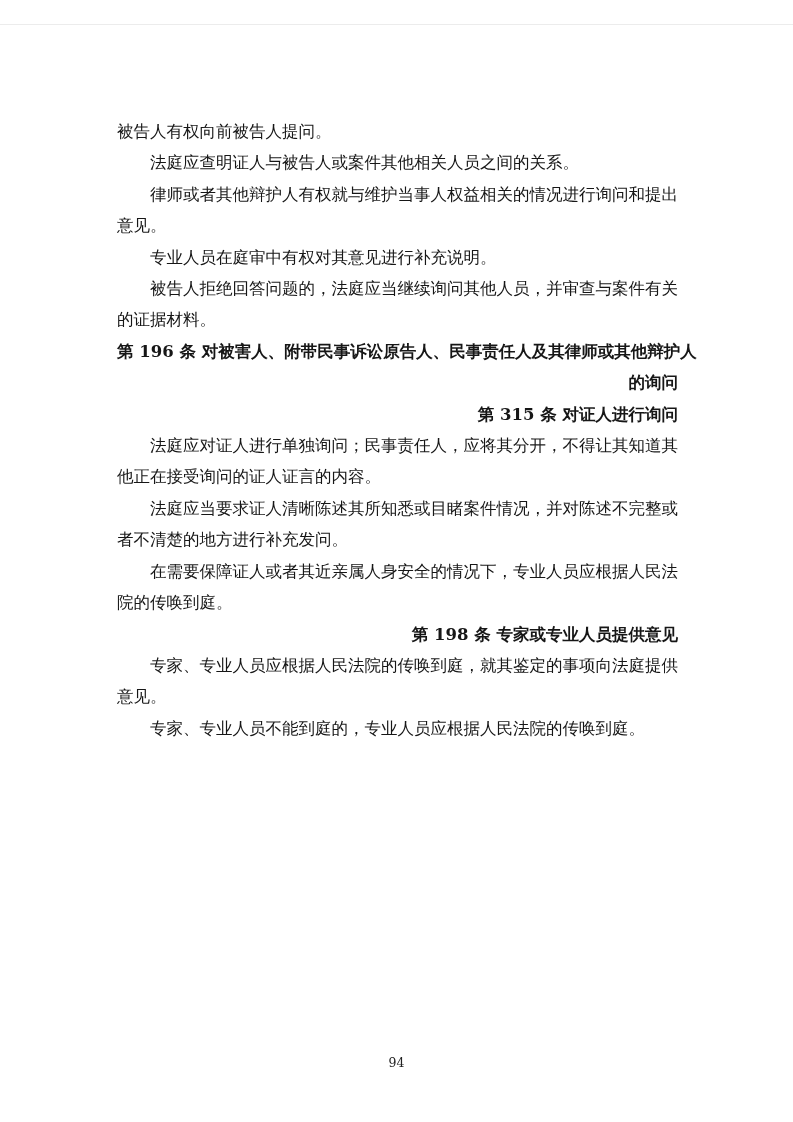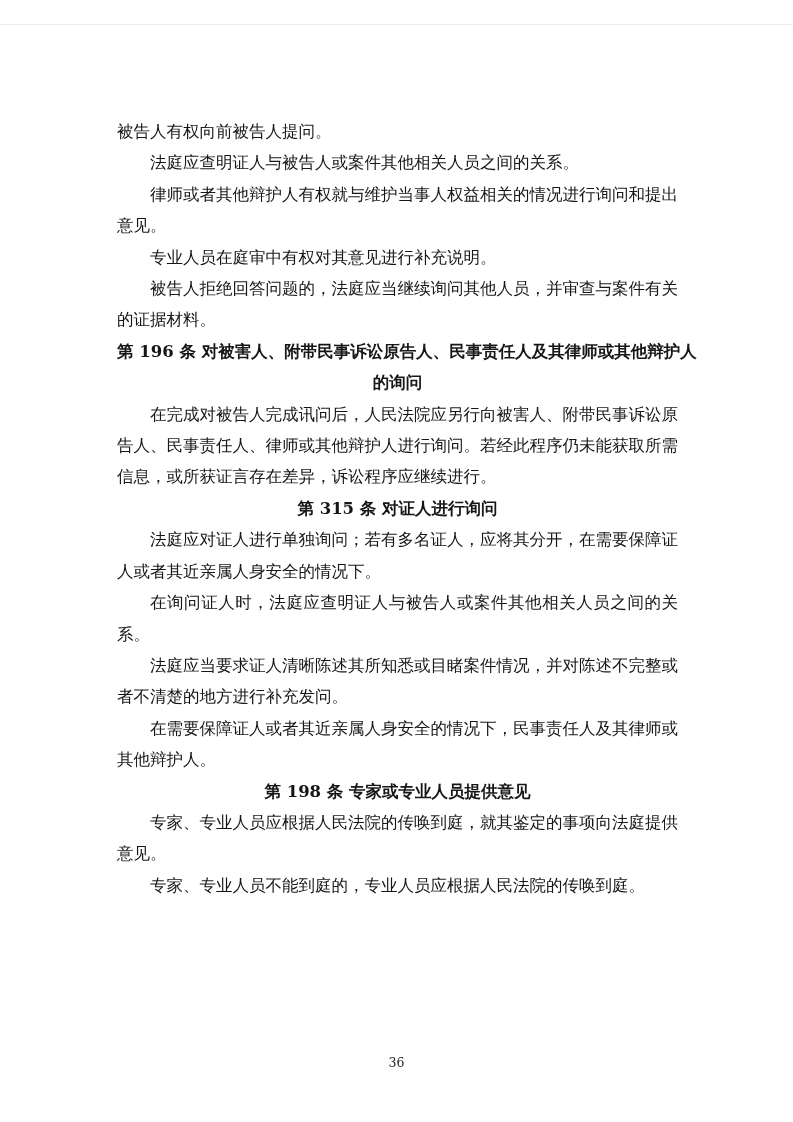--- a/index.html
+++ b/index.html
@@ -36,20 +36,21 @@
   }
   .heading {
     margin: 0;
     font-size: 16.5px;
     font-weight: bold;
     line-height: 31.4px;
     text-align: center;
   }
   .heading-line {
     white-space: nowrap;
+    text-align: right;
   }
   .page-footer {
     position: absolute;
     left: 0;
     top: 1029px;
     width: 793px;
     text-align: center;
     font-size: 12.5px;
     line-height: 18px;
     color: #222222;
@@ -64,32 +65,30 @@
 
   <p class="para">被告人有权向前被告人提问。</p>
       <p class="para indent">法庭应查明证人与被告人或案件其他相关人员之间的关系。</p>
       <p class="para indent">律师或者其他辩护人有权就与维护当事人权益相关的情况进行询问和提出意见。</p>
       <p class="para indent">专业人员在庭审中有权对其意见进行补充说明。</p>
       <p class="para indent">被告人拒绝回答问题的，法庭应当继续询问其他人员，并审查与案件有关的证据材料。</p>
       <h2 class="heading">
         <div class="heading-line">第 196 条  对被害人、附带民事诉讼原告人、民事责任人及其律师或其他辩护人</div>
         <div class="heading-line">的询问</div>
       </h2>
-      <p class="para indent">在完成对被告人完成讯问后，人民法院应另行向被害人、附带民事诉讼原告人、民事责任人、律师或其他辩护人进行询问。若经此程序仍未能获取所需信息，或所获证言存在差异，诉讼程序应继续进行。</p>
       <h2 class="heading">
         <div class="heading-line">第 315 条  对证人进行询问</div>
       </h2>
-      <p class="para indent">法庭应对证人进行单独询问；若有多名证人，应将其分开，在需要保障证人或者其近亲属人身安全的情况下。</p>
-      <p class="para indent">在询问证人时，法庭应查明证人与被告人或案件其他相关人员之间的关系。</p>
+      <p class="para indent">法庭应对证人进行单独询问；民事责任人，应将其分开，不得让其知道其他正在接受询问的证人证言的内容。</p>
       <p class="para indent">法庭应当要求证人清晰陈述其所知悉或目睹案件情况，并对陈述不完整或者不清楚的地方进行补充发问。</p>
-      <p class="para indent">在需要保障证人或者其近亲属人身安全的情况下，民事责任人及其律师或其他辩护人。</p>
+      <p class="para indent">在需要保障证人或者其近亲属人身安全的情况下，专业人员应根据人民法院的传唤到庭。</p>
       <h2 class="heading">
         <div class="heading-line">第 198 条  专家或专业人员提供意见</div>
       </h2>
       <p class="para indent">专家、专业人员应根据人民法院的传唤到庭，就其鉴定的事项向法庭提供意见。</p>
       <p class="para indent">专家、专业人员不能到庭的，专业人员应根据人民法院的传唤到庭。</p>
     </main>
 
   <div class="page-footer">
-    <span>36</span>
+    <span>94</span>
   </div>
 
 </div>
 
 </body></html>

